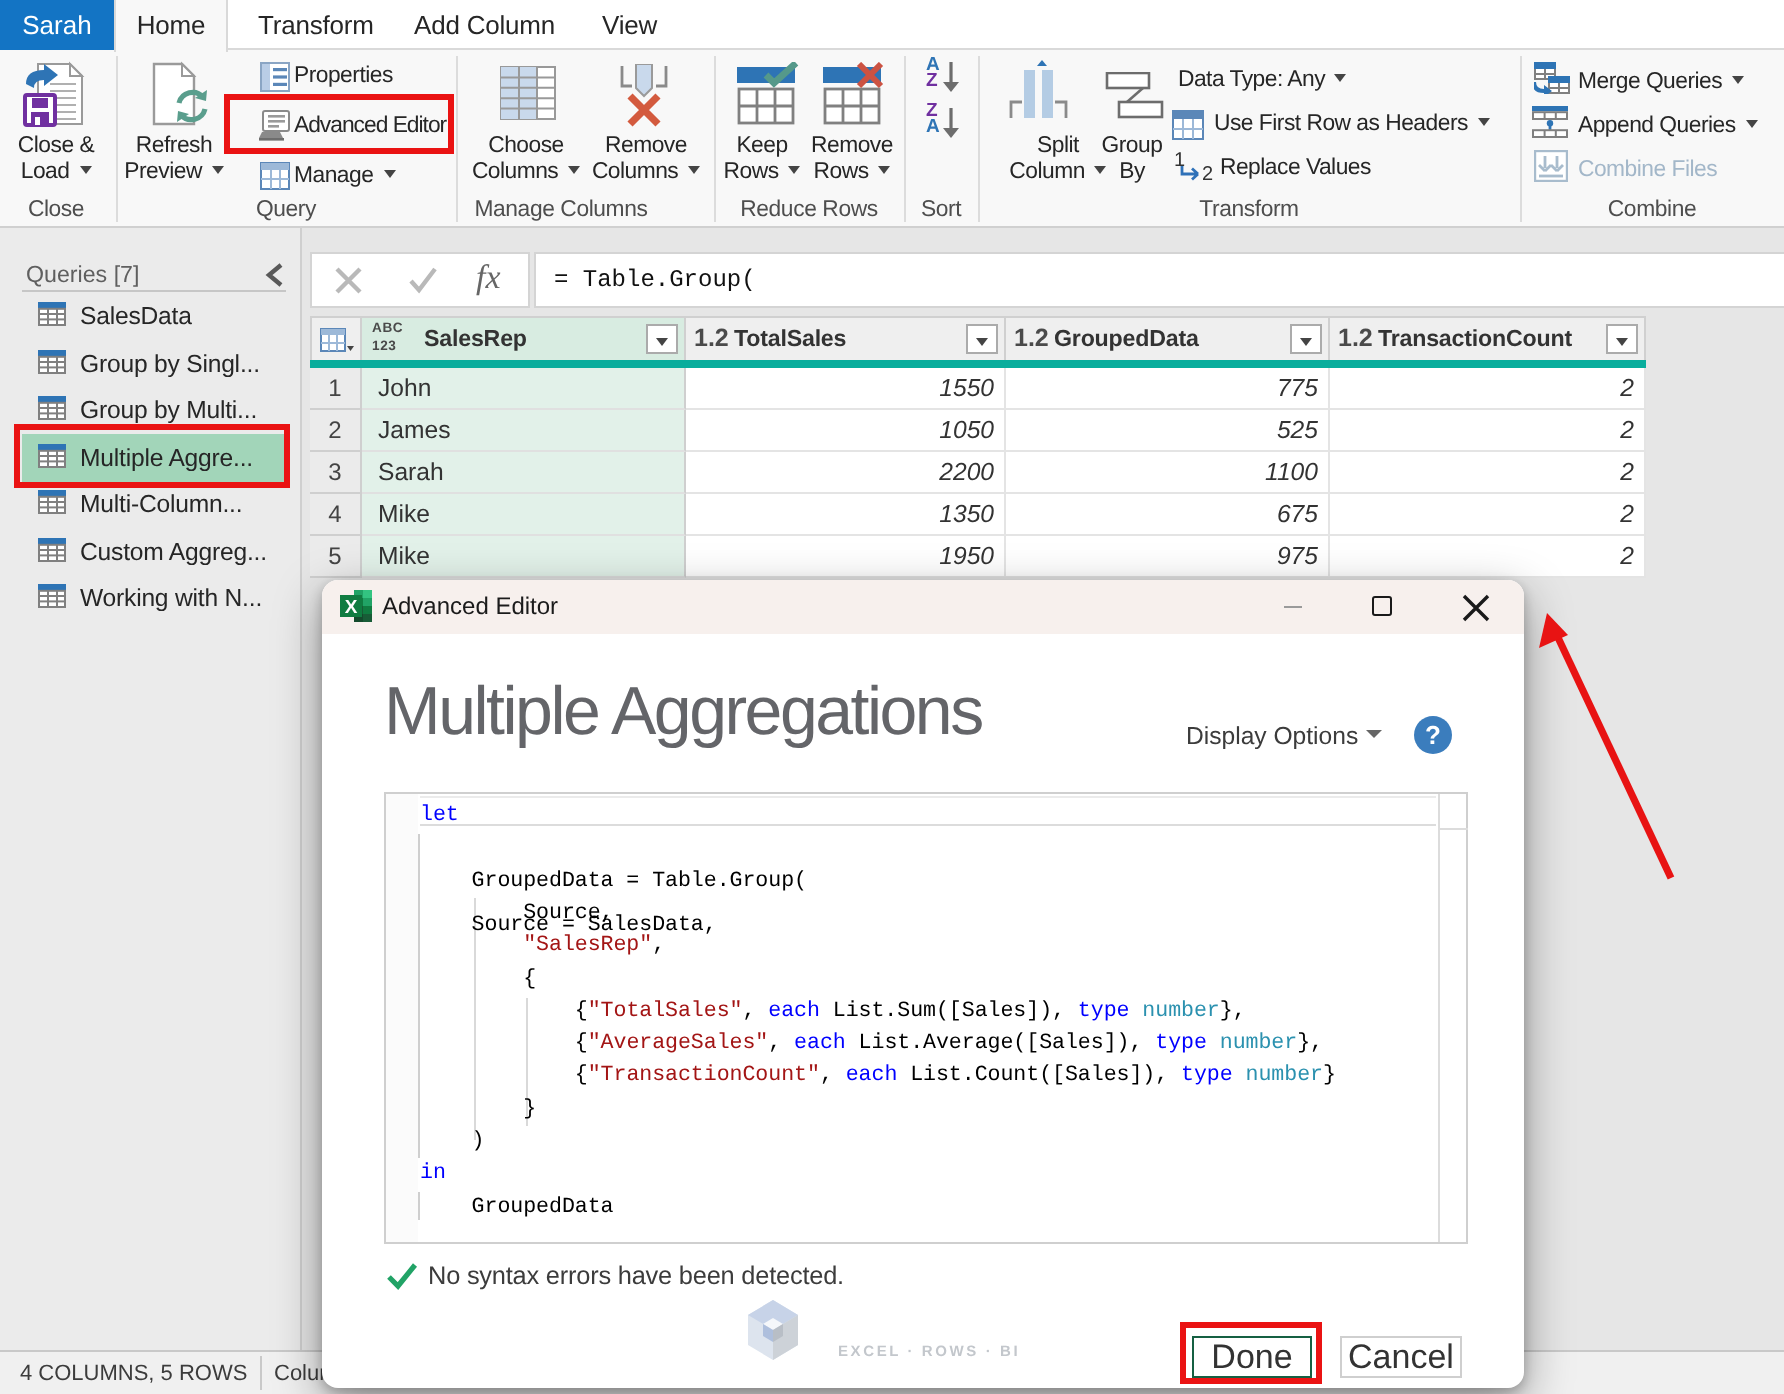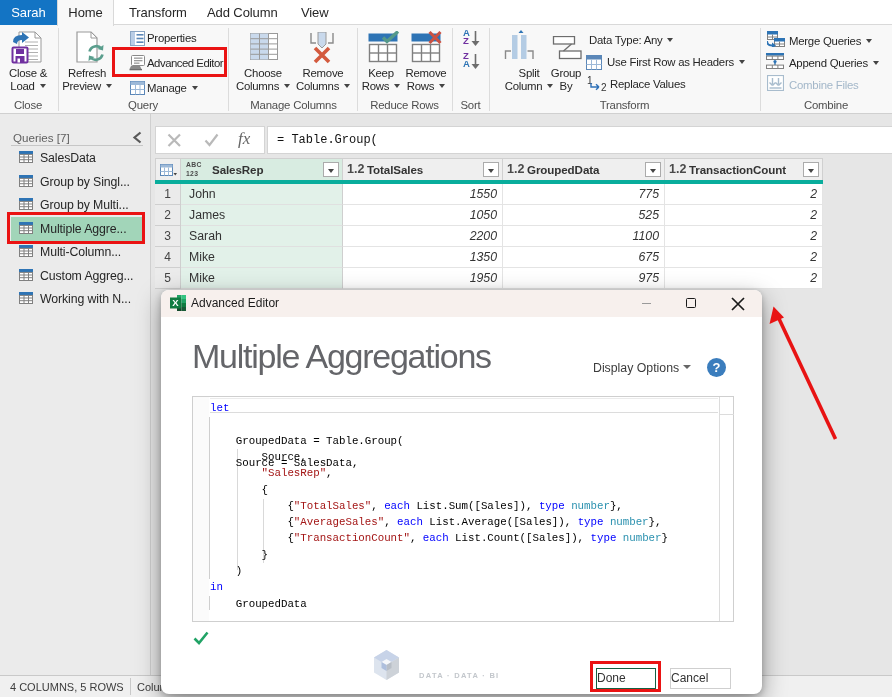--- a/index.html
+++ b/index.html
@@ -39,21 +39,21 @@
   .rval { height:21px; background:#fff; border-right:1px solid #e4e4e4; border-bottom:1px solid #e4e4e4; font-size:12.3px; color:#333; line-height:20px; font-style:italic; text-align:right; padding-right:5px; }
   
   #sbar { left:0; top:675px; width:892px; height:22px; background:#f0f0f0; border-top:1px solid #c9c9c9; font-size:11px; color:#3c3c3c; }
   
   #dlg { left:161px; top:290px; width:601px; height:404px; background:#fff; border-radius:8px; box-shadow:0 8px 24px rgba(0,0,0,0.38), 0 2px 6px rgba(0,0,0,0.22); z-index:10; }
   #dlgtitle { left:0; top:0; width:601px; height:27px; background:#f7f0ed; border-radius:8px 8px 0 0; }
   #dlghead { left:31px; top:47px; font-size:34px; color:#646569; letter-spacing:-1.25px; }
   #codebox { left:31px; top:106px; width:542px; height:226px; border:1px solid #cfcfcf; background:#fff; }
   .cl { position:absolute; left:17px; white-space:pre; font-family:"Liberation Mono", monospace; font-size:10.8px; line-height:16.3px; letter-spacing:-0.03px; color:#000; }
   .kw { color:#0000ff; } .str { color:#a31515; } .ty { color:#2b91af; }
-  .btn { position:absolute; top:378px; height:21px; background:#fff; font-size:12px; color:#333; line-height:19px; }
+  .btn { position:absolute; top:378px; height:21px; background:#fff; font-size:17px; color:#333; text-align:center; line-height:19px; }
   
   .redbox { border:3px solid #ea1313; z-index:30; }
 </style>
 </head>
 <body>
 
 <div id="tabbar" class="abs"></div>
 <div id="filetab" class="abs">Sarah</div>
 <div id="hometab" class="abs tab">Home</div>
 <div class="abs tab" style="left:129px;">Transform</div>
@@ -65,21 +65,21 @@
 
   <div class="abs gdiv" style="left:58px;"></div>
   <div class="abs gdiv" style="left:228px;"></div>
   <div class="abs gdiv" style="left:357px;"></div>
   <div class="abs gdiv" style="left:452px;"></div>
   <div class="abs gdiv" style="left:489px;"></div>
   <div class="abs gdiv" style="left:760px;"></div>
 
   <div class="abs glabel" style="left:0;width:56px;">Close</div>
   <div class="abs glabel" style="left:58px;width:170px;">Query</div>
-  <div class="abs glabel" style="left:229px;width:129px;">Manage Columns</div>
+  <div class="abs glabel" style="left:216px;width:129px;">Manage Columns</div>
   <div class="abs glabel" style="left:357px;width:95px;">Reduce Rows</div>
   <div class="abs glabel" style="left:452px;width:37px;">Sort</div>
   <div class="abs glabel" style="left:489px;width:271px;">Transform</div>
   <div class="abs glabel" style="left:760px;width:132px;">Combine</div>
 
   <svg class="abs" style="left:10px;top:5px;" width="34" height="36" viewBox="0 0 34 36">
     <path d="M9 2 h16 l6 6 v24 h-22 z" fill="#fff" stroke="#9a9a9a"></path>
     <path d="M25 2 l6 6 h-6 z" fill="#fff" stroke="#9a9a9a"></path>
     <g stroke="#b0b0b0">
         <line x1="15" y1="12" x2="28" y2="12"></line>
@@ -467,30 +467,31 @@
     <div class="cl" style="top:117.1px;">            {<span class="str">"AverageSales"</span>, <span class="kw">each</span> List.Average([Sales]), <span class="kw">type</span> <span class="ty">number</span>},</div>
     <div class="cl" style="top:133.4px;">            {<span class="str">"TransactionCount"</span>, <span class="kw">each</span> List.Count([Sales]), <span class="kw">type</span> <span class="ty">number</span>}</div>
     <div class="cl" style="top:149.7px;">        }</div>
     <div class="cl" style="top:166px;">    )</div>
     <div class="cl" style="top:182.3px;"><span class="kw">in</span></div>
     <div class="cl" style="top:198.6px;">    GroupedData</div>
   </div>
   <svg class="abs" style="left:32px;top:341px;" width="16" height="14">
       <path d="M1.5 7.5 L6 12 L14.5 1.5" fill="none" stroke="#21a366" stroke-width="2.6"></path>
     </svg>
+  <div class="abs" style="left:53px;top:341px;font-size:12.7px;color:#3c3c3c;letter-spacing:-0.1px;">No syntax errors have been detected.</div>
   <div id="wmark" class="abs" style="left:211px;top:357px;width:320px;height:34px;">
     <svg class="abs" style="left:0;top:3px;" width="29" height="30" viewBox="0 0 29 30">
       <polygon points="14.5,0 27,7.5 27,22.5 14.5,30 2,22.5 2,7.5" fill="#dde4ee"></polygon>
       <polygon points="14.5,0 27,7.5 14.5,15 2,7.5" fill="#c7d3e8"></polygon>
       <polygon points="14.5,15 27,7.5 27,22.5 14.5,30" fill="#cdd2d8"></polygon>
       <polygon points="14.5,9 19.5,12 14.5,15 9.5,12" fill="#f5f7fa"></polygon>
       <polygon points="14.5,15 19.5,12 19.5,18 14.5,21" fill="#b8bec6"></polygon>
       <polygon points="14.5,15 9.5,12 9.5,18 14.5,21" fill="#aebfdd"></polygon>
     </svg>
-    <div class="abs" style="left:47px;top:24px;font-size:7.5px;font-weight:bold;color:#c3c7cc;letter-spacing:1.3px;">DATA · DATA · BI</div>
+    <div class="abs" style="left:47px;top:24px;font-size:7.5px;font-weight:bold;color:#c3c7cc;letter-spacing:1.3px;">EXCEL · ROWS · BI</div>
   </div>
   <div class="btn abs" style="left:435px;width:60px;border:1px solid #156043;">Done</div>
   <div class="btn abs" style="left:509px;width:61px;border:1px solid #cfcfcf;">Cancel</div>
 </div>
 
 <div class="abs redbox" style="left:112px;top:47px;width:115px;height:30px;"></div>
 <div class="abs redbox" style="left:7px;top:212px;width:138px;height:32px;"></div>
 <div class="abs redbox" style="left:590px;top:661px;width:71px;height:31px;"></div>
 <svg class="abs" style="left:750px;top:290px;z-index:30;" width="100" height="160" viewBox="0 0 100 160">
   <line x1="85.5" y1="149" x2="27" y2="24.5" stroke="#e81313" stroke-width="3.6"></line>

